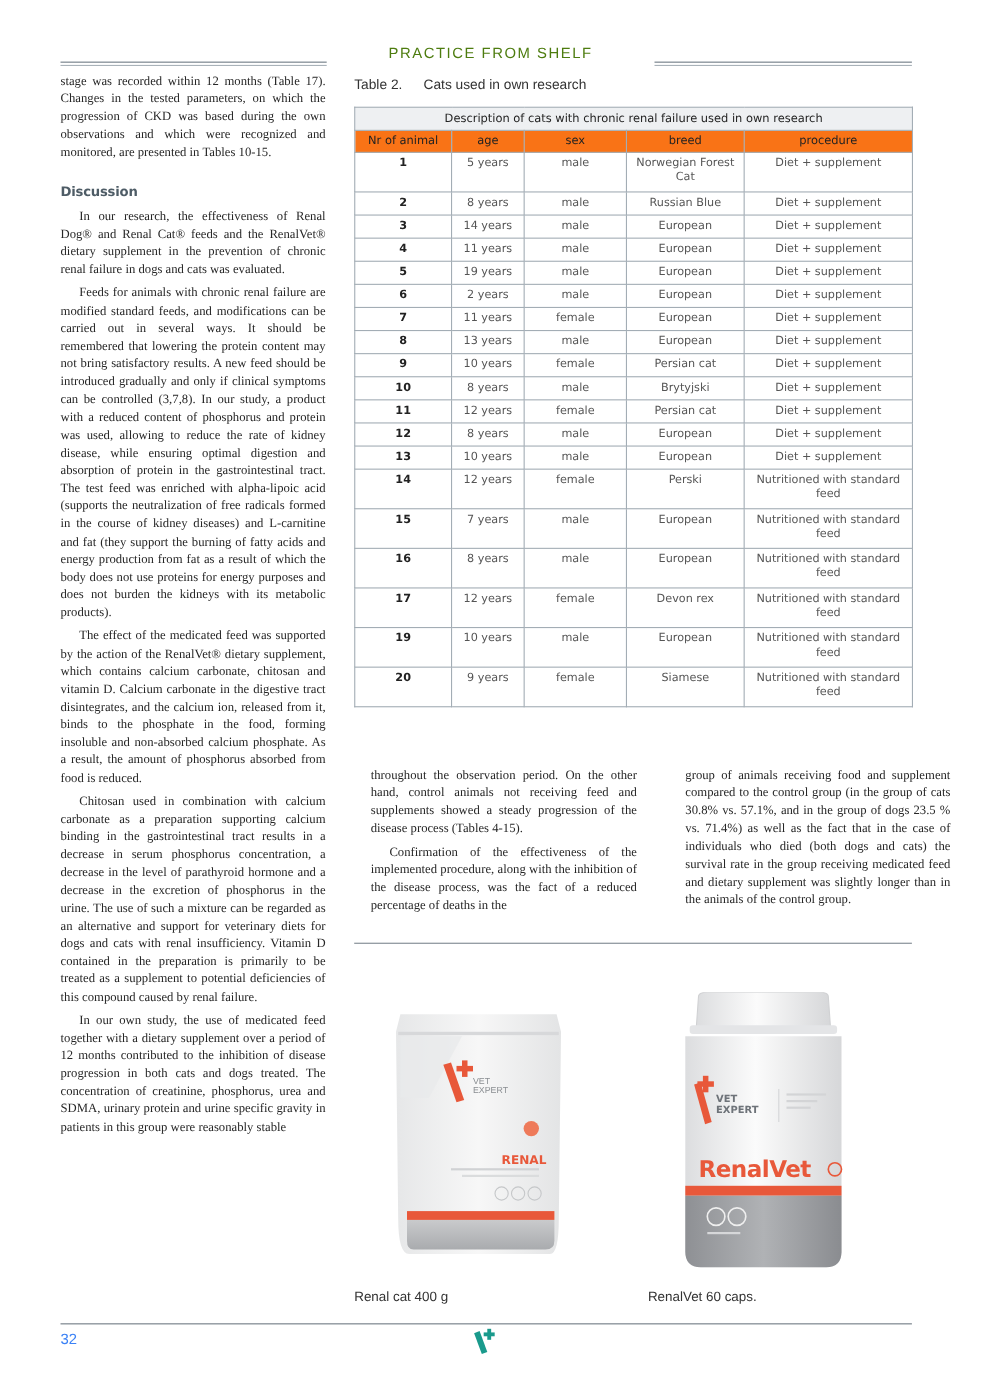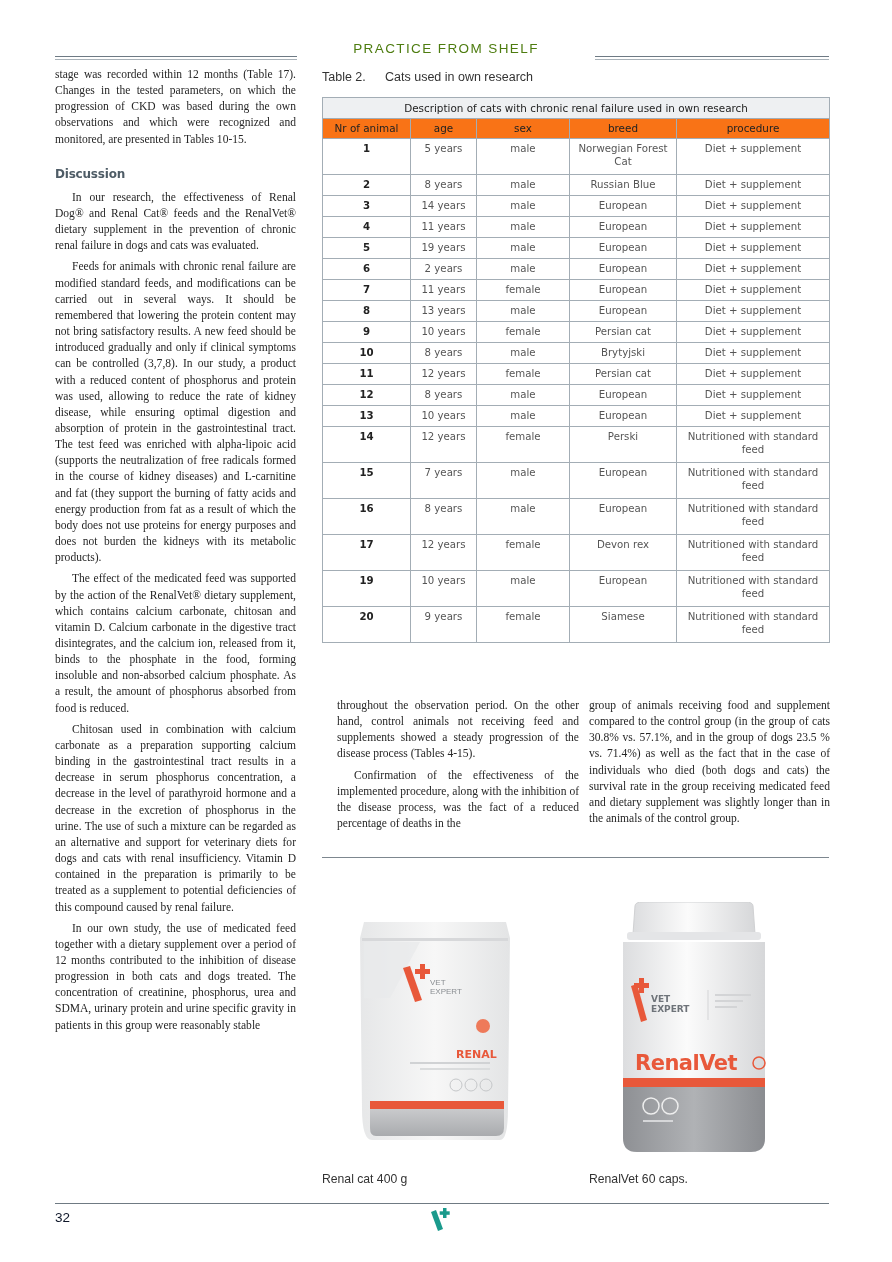--- a/index.html
+++ b/index.html
@@ -15,21 +15,21 @@
   .hdr-rule.right { left: 595px; width: 234px; }
 
   
   .col { position: absolute; font-family: "Liberation Serif", serif; font-size: 11.55px; line-height: 16.15px;
     text-align: justify; hyphens: manual; color: #262626; }
   .col p { margin: 0; }
   .col p.ind { text-indent: 17px; margin-top: 5px; }
   .col p.first { text-indent: 17px; }
   .col-left { left: 55px; width: 241px; top: 66px; }
   .col-mid { left: 337px; width: 242px; top: 697px; }
-  .col-right { left: 589px; width: 241px; top: 697px; }
+  .col-right { left: 623px; width: 241px; top: 697px; }
   .h-discussion { font-family: "DejaVu Sans", sans-serif; font-weight: bold; font-size: 12px; color: #4e5c66;
     margin: 17px 0 5px 0 !important; text-indent: 0 !important; letter-spacing: -0.2px; line-height: 20px; }
 
   
   .tbl-caption { position: absolute; left: 322px; top: 70px; font-family: "Liberation Sans", sans-serif;
     font-size: 12.5px; color: #333; }
   .tbl-caption .num { display: inline-block; width: 63px; }
   .tbl { position: absolute; left: 322px; top: 97px; width: 507px; border-collapse: collapse;
     font-family: "DejaVu Sans", sans-serif; font-size: 10.2px; color: #333; table-layout: fixed; padding-left: 28px; }
   .tbl td, .tbl th { border: 1px solid #a3adb5; text-align: center; padding: 0 3px; font-weight: normal;
@@ -48,21 +48,21 @@
   .prod { position: absolute; }
   .pouch { left: 360px; top: 918px; width: 150px; height: 225px; }
   .bottle { left: 613px; top: 902px; width: 162px; height: 254px; }
   .caption { position: absolute; font-family: "Liberation Sans", sans-serif; font-size: 12.2px; color: #333; }
   .cap1 { left: 322px; top: 1172px; }
   .cap2 { left: 589px; top: 1172px; }
 
   
   .foot-rule { position: absolute; left: 55px; width: 774px; top: 1203px; border-top: 1.8px solid #6f7a83; }
   .page-num { position: absolute; left: 55px; top: 1210px; font-family: "Liberation Sans", sans-serif;
-    font-size: 13.5px; color: #0f172a; }
+    font-size: 13.5px; color: #3b82f6; }
   .foot-logo { position: absolute; left: 428px; top: 1207px; width: 26px; height: 26px; }
 </style>
 </head>
 <body>
 
 <div class="page">
 
   <div class="hdr-rule left"></div>
   <div class="hdr-title">PRACTICE FROM SHELF</div>
   <div class="hdr-rule right"></div>

